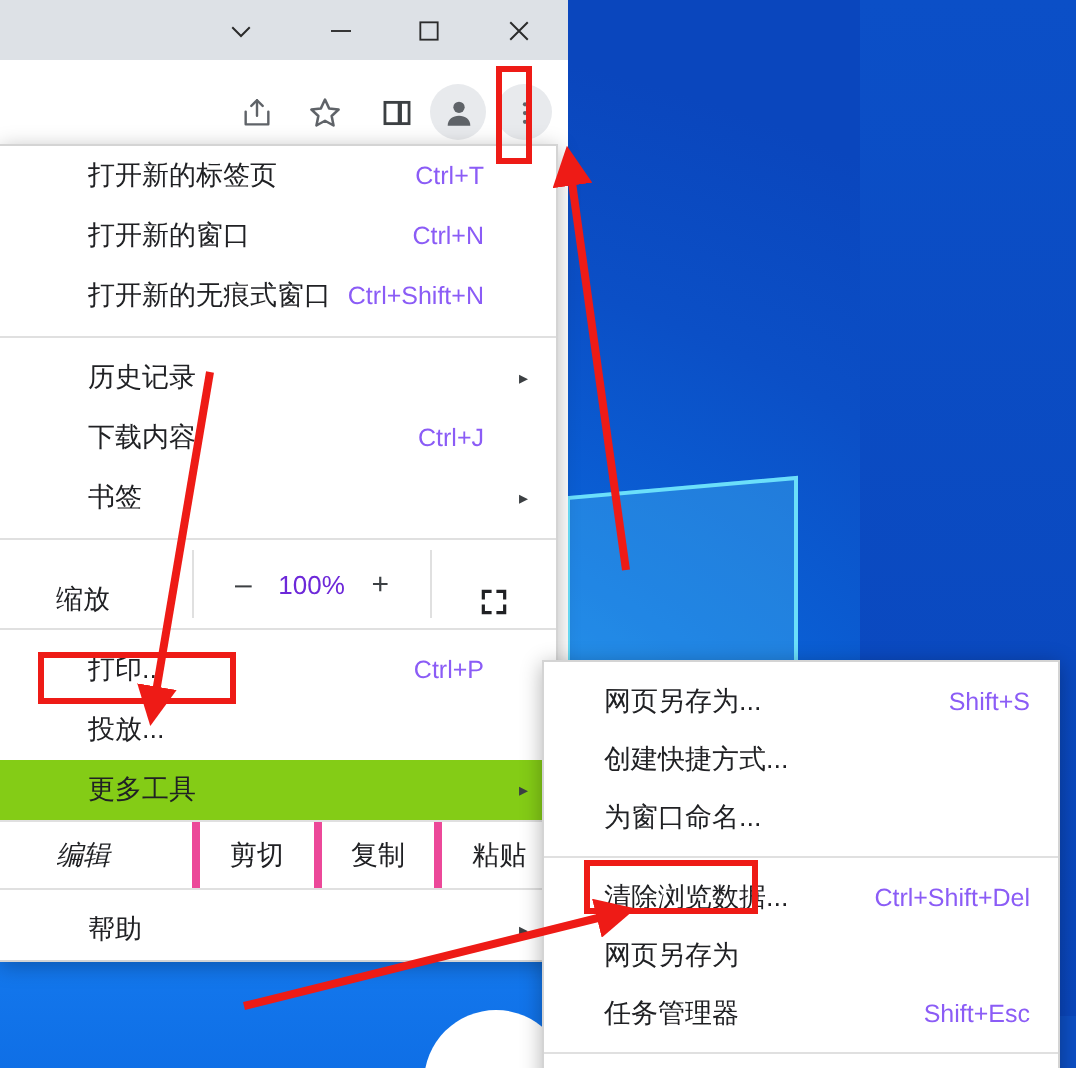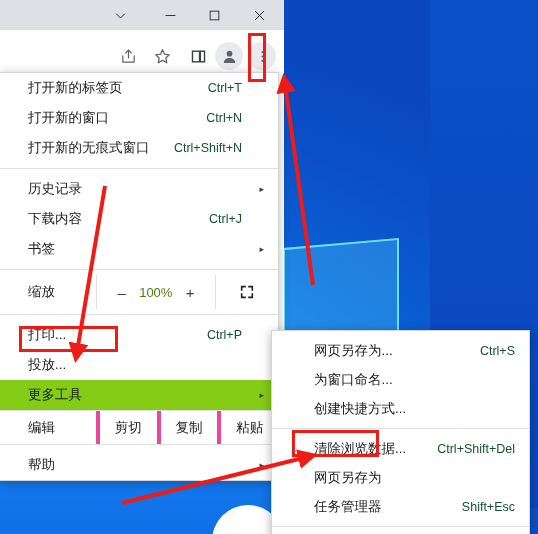--- a/index.html
+++ b/index.html
@@ -40,43 +40,43 @@
   #tb-star{left:148px;}
   #tb-panel{left:184px;}
   #tb-profile{left:215px;width:28px;height:28px;border-radius:50%;background:#e8eaed;}
   #tb-dots{left:248px;width:28px;height:28px;border-radius:50%;background:#e8eaed;}
   #contentarea{position:absolute;left:0;top:73px;width:284px;height:405px;background:#fff;}
 
   
   #menu{position:absolute;left:0;top:72px;width:278px;background:#fff;
     box-shadow:0 2px 10px rgba(0,0,0,.28);border:1px solid #d4d4d4;border-left:none;}
   .mi{position:relative;height:30px;display:flex;align-items:center;
-    font-size:13.5px;color:#202124;padding-left:28px;box-sizing:border-box;}
-  .mi .accel{position:absolute;right:36px;color:#14532d;font-size:12.5px;}
+    font-size:13.5px;color:#202124;padding-left:44px;box-sizing:border-box;}
+  .mi .accel{position:absolute;right:36px;color:#8b5cf6;font-size:12.5px;}
   .mi .arrow{position:absolute;right:14px;color:#3c4043;font-size:9px;}
   .mi.hl{background:#84cc16;}
   .sep{height:1px;background:#e0e0e0;margin:5px 0;}
   
-  .zoomrow{display:flex;align-items:center;height:34px;font-size:13.5px;color:#202124;}
+  .zoomrow{display:flex;align-items:flex-end;height:34px;font-size:13.5px;color:#202124;}
   .zoomrow .zl{width:96px;padding-left:28px;box-sizing:border-box;}
   .zoomrow .zc{flex:1;display:flex;align-items:center;justify-content:center;gap:13px;
     border-left:1px solid #e0e0e0;border-right:1px solid #e0e0e0;height:34px;}
   .zoomrow .zc .pm{font-size:15px;color:#3c4043;}
-  .zoomrow .zc .pct{font-size:13px;color:#4d7c0f;min-width:34px;text-align:center;}
+  .zoomrow .zc .pct{font-size:13px;color:#6d28d9;min-width:34px;text-align:center;}
   .zoomrow .zf{width:62px;display:flex;align-items:center;justify-content:center;}
   
   .editrow{display:flex;align-items:center;height:33px;font-size:13.5px;color:#202124;}
-  .editrow .el{width:96px;padding-left:28px;box-sizing:border-box;}
+  .editrow .el{width:96px;padding-left:28px;box-sizing:border-box;font-style:italic;}
   .editrow .ec{flex:1;text-align:center;border-left:4px solid #ec4899;height:33px;
     display:flex;align-items:center;justify-content:center;}
 
   
   #submenu{position:absolute;left:271px;top:330px;width:257px;background:#fff;
     border:1px solid #d4d4d4;box-shadow:0 2px 10px rgba(0,0,0,.3);}
-  #submenu .mi{height:29px;padding-left:30px;margin-left:12px;}
+  #submenu .mi{height:29px;padding-left:30px;}
   #submenu .mi .accel{right:14px;}
 
   
   .redbox{position:absolute;border:3px solid #ee1b16;box-sizing:border-box;pointer-events:none;}
   #box-dots{left:248px;top:33px;width:18px;height:49px;}
   #box-moretools{left:19px;top:326px;width:99px;height:26px;}
   #box-ext{left:292px;top:430px;width:87px;height:27px;}
   #arrows{position:absolute;inset:0;pointer-events:none;}
 </style>
 </head>
@@ -235,27 +235,27 @@
     <span>帮助</span>
     <span class="arrow">▸</span>
   </div>
 
 </div>
 
 <div id="submenu">
   <div style="height:5px"></div>
   <div class="mi">
     <span>网页另存为...</span>
-    <span class="accel">Ctrl+S</span>
+    <span class="accel">Shift+S</span>
+  </div>
+  <div class="mi">
+    <span>创建快捷方式...</span>
   </div>
   <div class="mi">
     <span>为窗口命名...</span>
-  </div>
-  <div class="mi">
-    <span>创建快捷方式...</span>
   </div>
 
   <div class="sep"></div>
 
   <div class="mi">
     <span>清除浏览数据...</span>
     <span class="accel">Ctrl+Shift+Del</span>
   </div>
   <div class="mi">
     <span>网页另存为</span>

